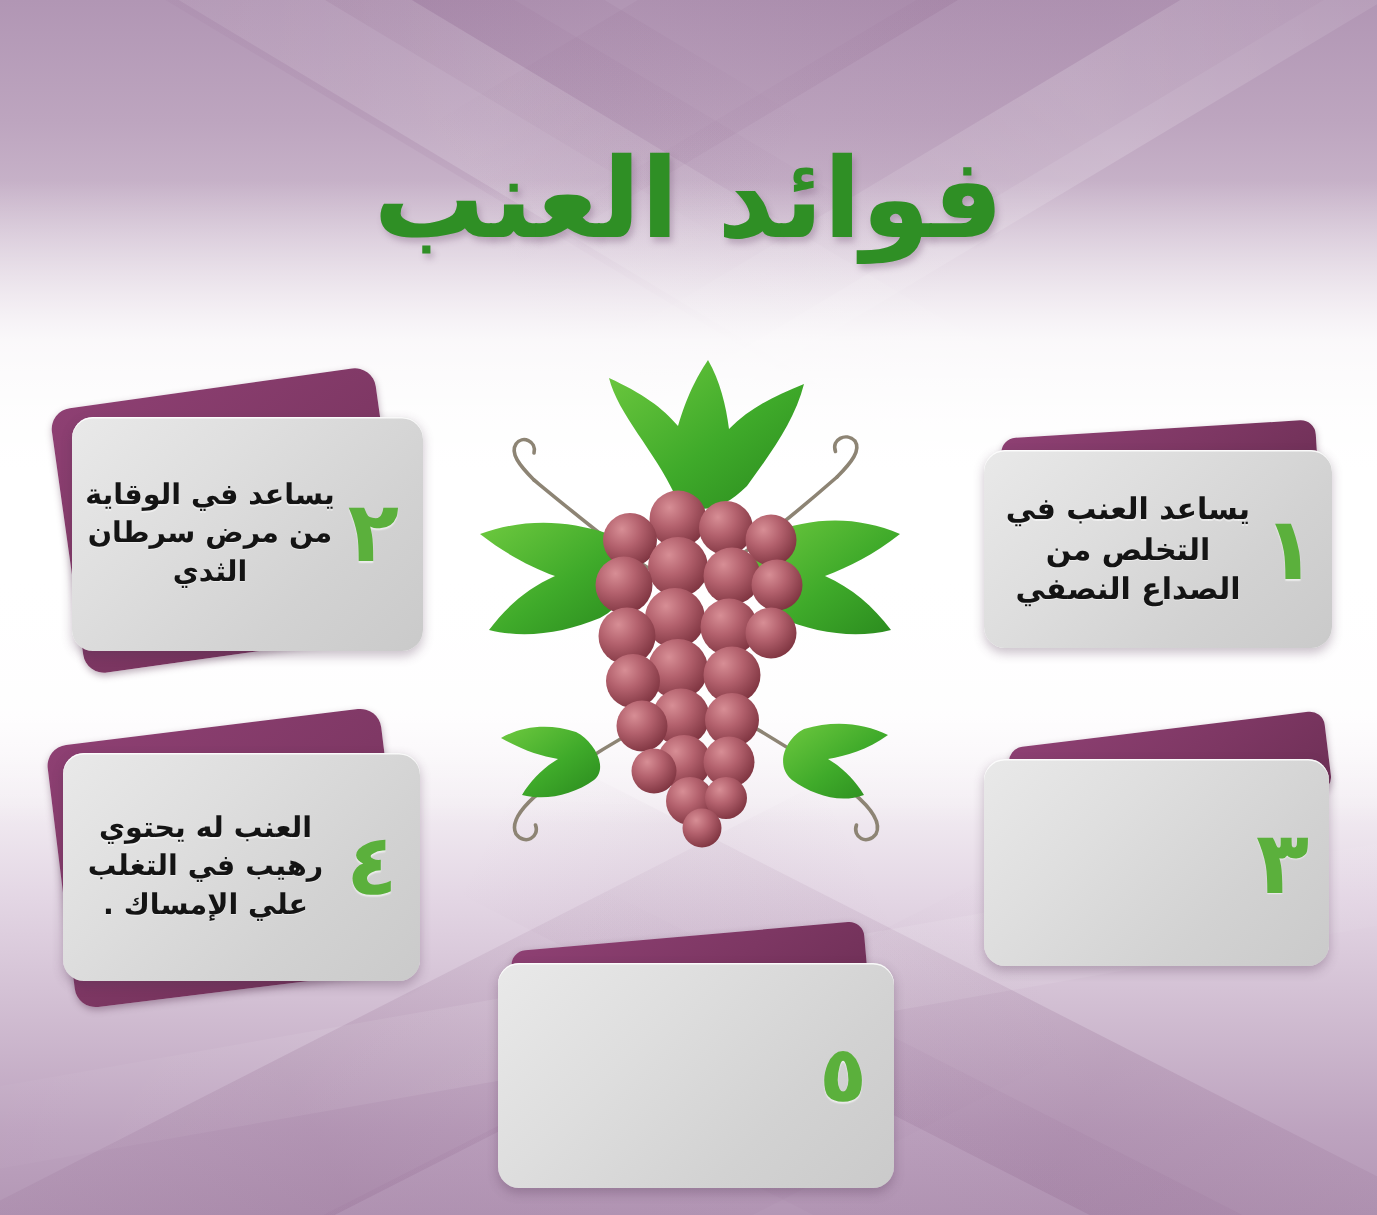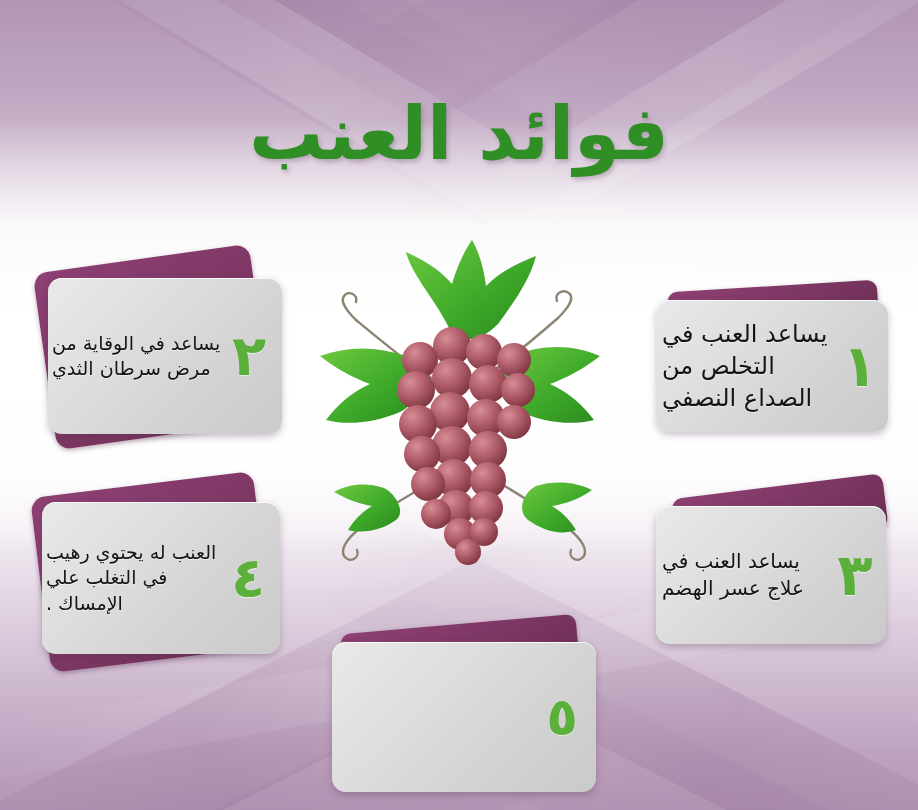--- a/index.html
+++ b/index.html
@@ -83,35 +83,35 @@
     color:#5bb03c;
     font-size:62px;
     font-weight:700;
     line-height:1;
     text-align:center;
     flex:0 0 auto;
     text-shadow:0 1px 1px rgba(255,255,255,.6);
   }
   .txt{
     direction:rtl;
-    text-align:left;
+    text-align:center;
     color:#141414;
-    font-weight:400;
+    font-weight:700;
     font-size:19px;
     line-height:1.34;
     flex:1 1 auto;
     text-shadow:0 1px 0 rgba(255,255,255,.45);
   }
 
   
   #card1{left:640px;top:286px;width:248px;height:150px;}
   #card1 .tab{left:28px;top:0;width:210px;height:40px;transform:rotate(-3.5deg);}
   #card1 .panel{left:16px;top:14px;width:232px;height:132px;padding:6px 12px 6px 6px;}
   #card1 .num{width:34px;font-size:58px;}
-  #card1 .txt{font-size:24px;}
+  #card1 .txt{font-size:20px;}
 
   #card2{left:34px;top:258px;width:252px;height:186px;}
   #card2 .tab{left:10px;top:0;width:218px;height:178px;transform:rotate(-8deg);border-radius:14px;}
   #card2 .panel{left:14px;top:20px;width:234px;height:156px;padding:6px 12px 6px 4px;}
   #card2 .num{width:42px;font-size:56px;}
   #card2 .txt{font-size:19px;}
 
   #card3{left:640px;top:486px;width:250px;height:166px;}
   #card3 .tab{left:34px;top:0;width:212px;height:54px;transform:rotate(-7deg);}
   #card3 .panel{left:16px;top:20px;width:230px;height:138px;padding:6px 12px 6px 6px;}
@@ -230,21 +230,20 @@
     <div class="panel">
       <div class="num">٢</div>
       <div class="txt">يساعد في الوقاية من مرض سرطان الثدي</div>
     </div>
   </div>
 
   <div class="card" id="card3">
     <div class="tab"></div>
     <div class="panel">
       <div class="num">٣</div>
-      <div class="txt">يساعد العنب في علاج عسر الهضم</div>
     </div>
   </div>
 
   <div class="card" id="card4">
     <div class="tab"></div>
     <div class="panel">
       <div class="num">٤</div>
       <div class="txt">العنب له يحتوي رهيب في التغلب علي الإمساك .</div>
     </div>
   </div>

